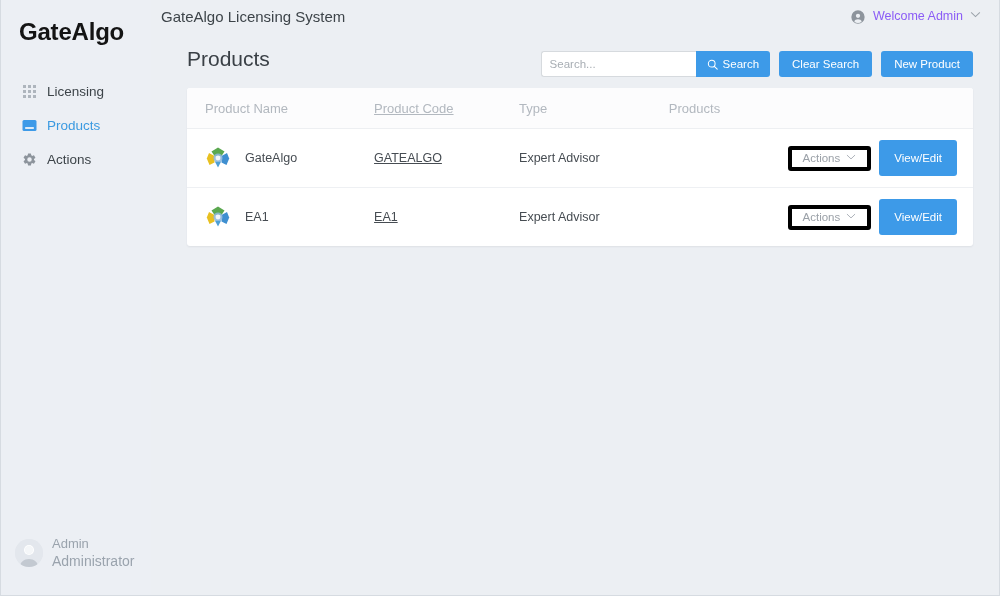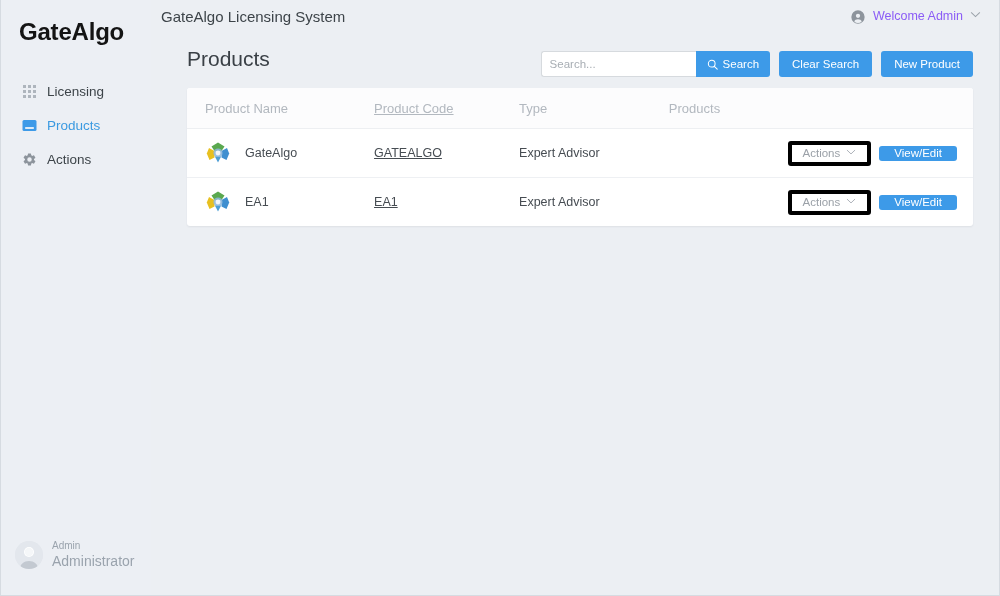--- a/index.html
+++ b/index.html
@@ -64,21 +64,21 @@
   .avatar-circle {
     width: 28px; height: 28px;
     border-radius: 50%;
     background: #e2e6ec;
     display: flex; align-items: flex-end; justify-content: center;
     overflow: hidden;
     flex: 0 0 28px;
   }
   .avatar-circle svg { display: block; }
   .sidebar-user-text { line-height: 1.35; }
-  .su-name { font-size: 10px; color: #9aa3ad; }
+  .su-name { font-size: 13px; color: #9aa3ad; }
   .su-role { font-size: 14px; color: #9aa3ad; }
 
   
   .main {
     flex: 1 1 auto;
     position: relative;
     background: #eceff3;
   }
   .topbar {
     height: 33px;
@@ -202,21 +202,21 @@
     color: #9ba1a8;
     border-radius: 3px;
     font-size: 11.5px;
     font-family: "Liberation Sans", sans-serif;
     padding: 0 11px;
     display: inline-flex;
     align-items: center;
     gap: 6px;
     cursor: pointer;
   }
-  .btn-viewedit { height: 15px; padding: 4px 15px; }
+  .btn-viewedit { height: 36px; padding: 4px 15px; }
 </style>
 </head>
 <body>
 
 <div class="app">
 
   <aside class="sidebar">
 
     <div class="brand">GateAlgo</div>
 

